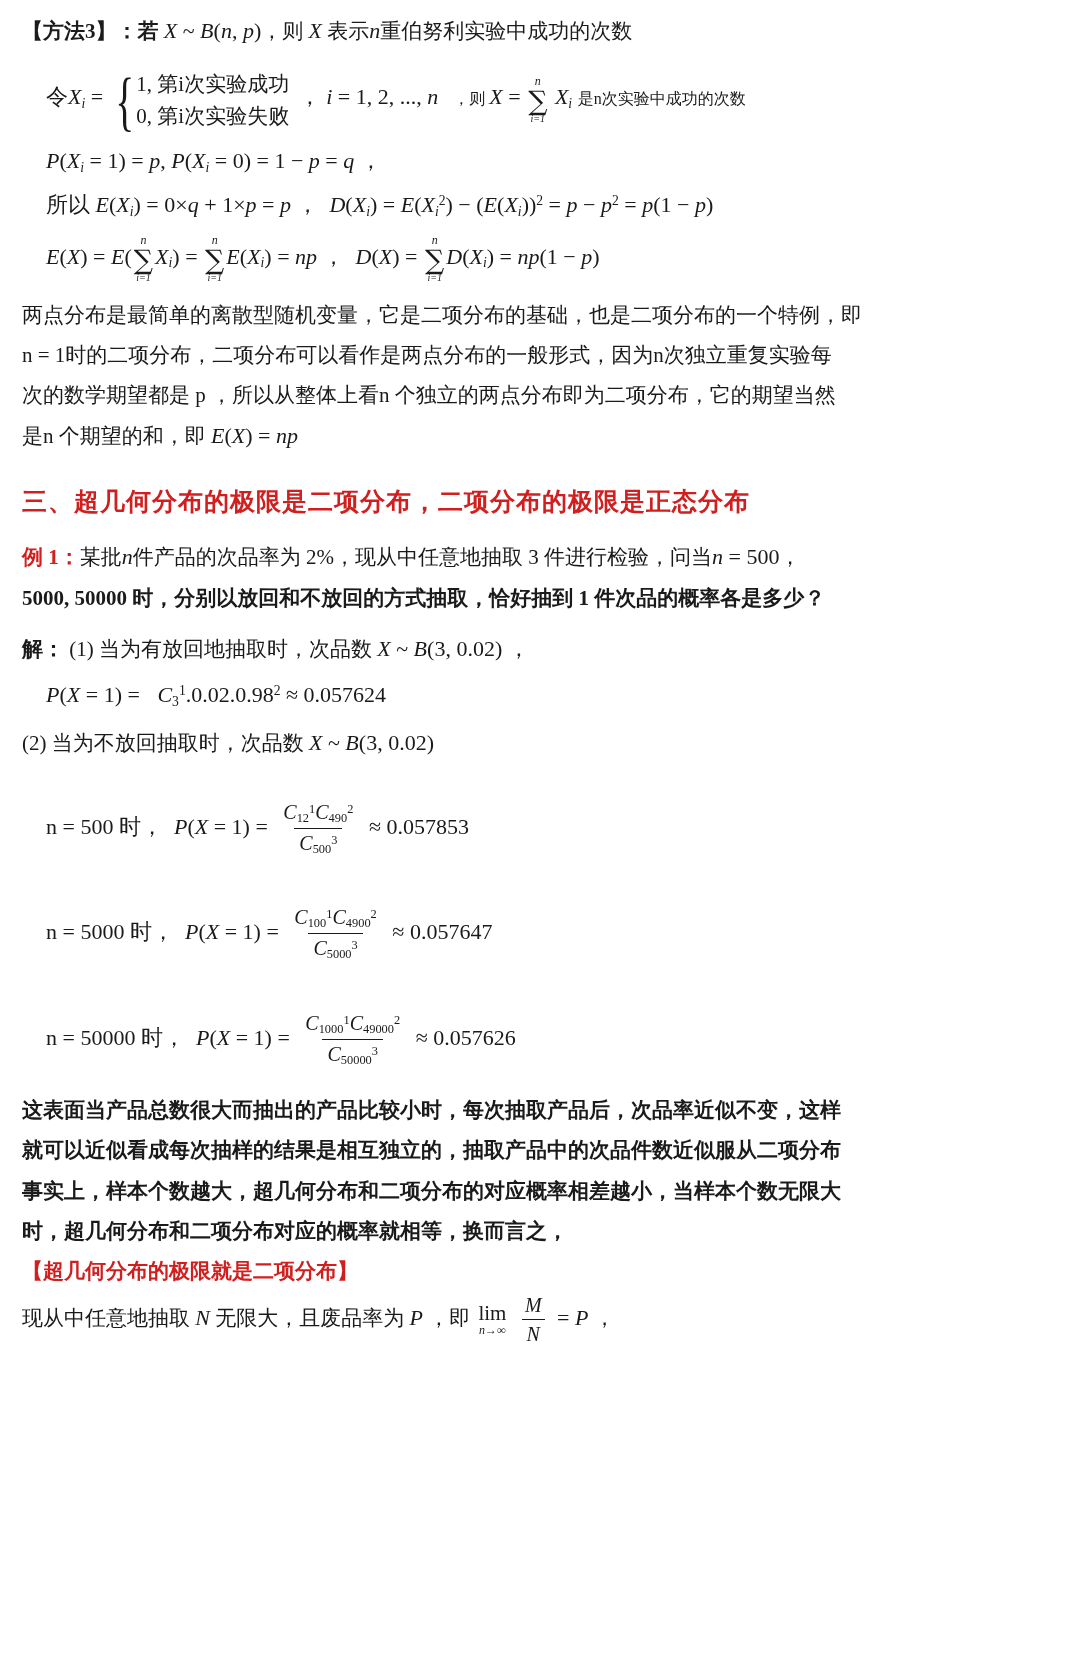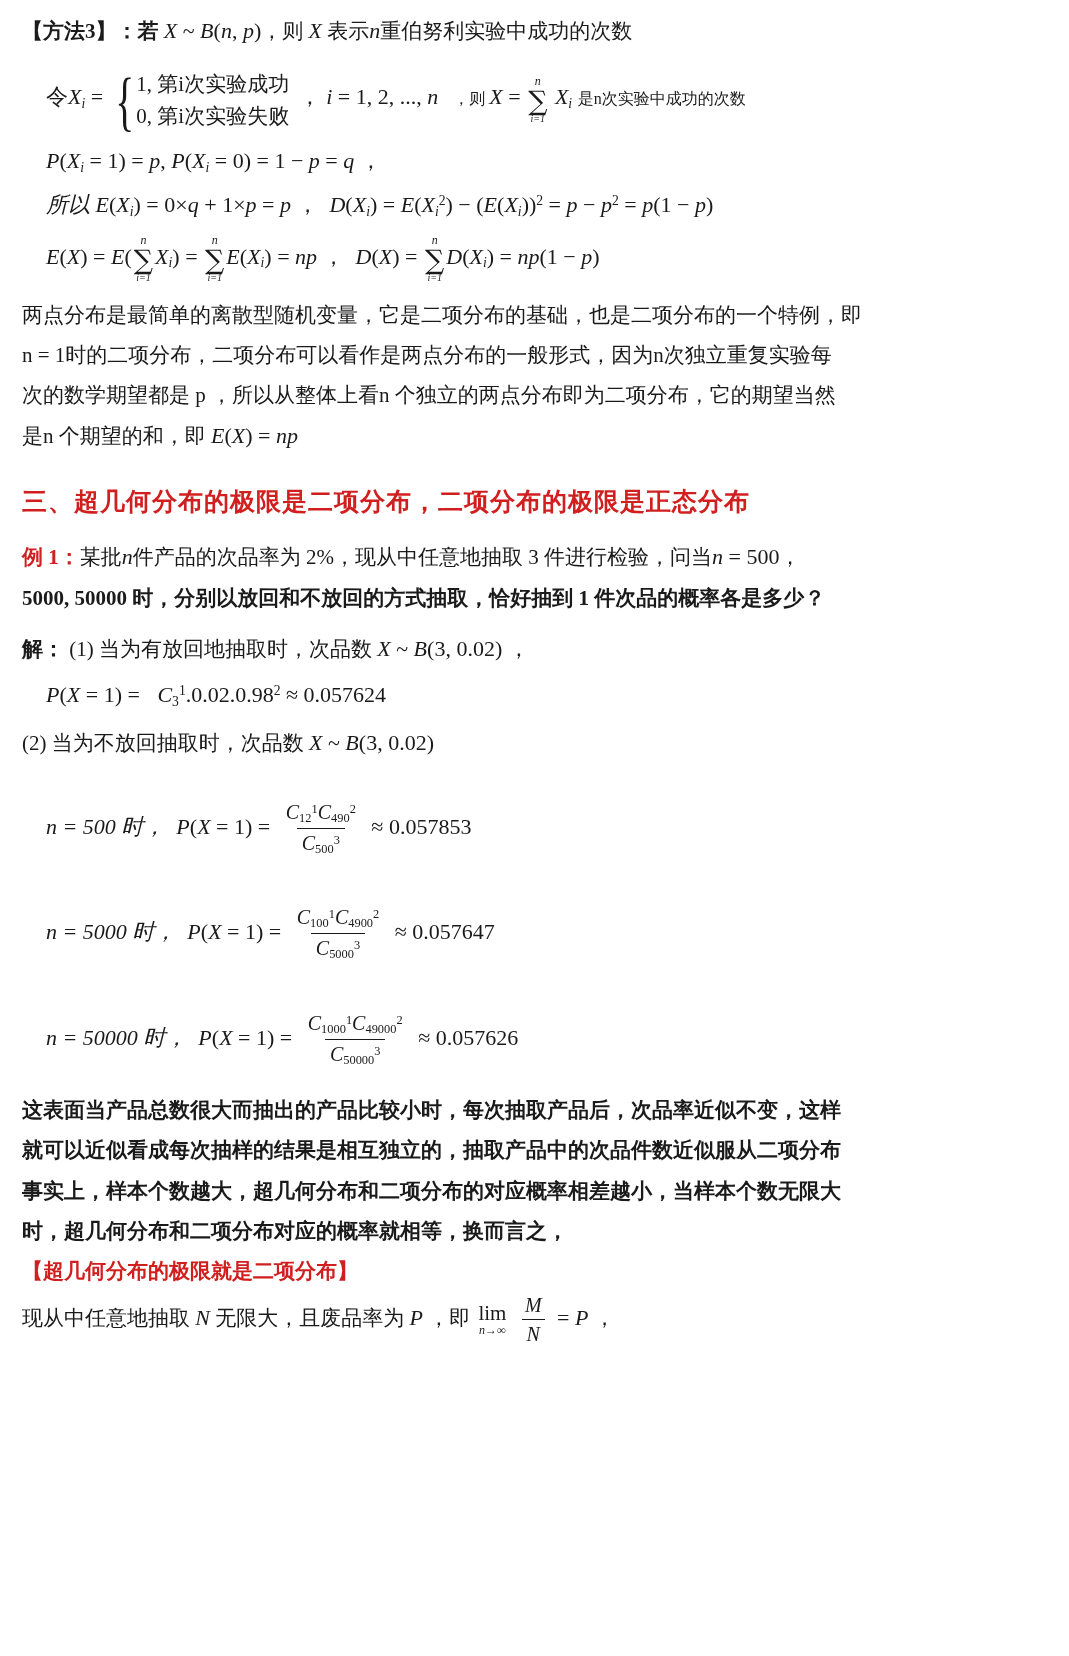--- a/index.html
+++ b/index.html
@@ -138,21 +138,21 @@
     font-size: 25px;
     letter-spacing: 1px;
     margin: 30px 0 20px 0;
   }
   .para {
     font-size: 21px;
     line-height: 1.72;
     margin: 0 0 4px 0;
     text-align: justify;
   }
-  .cn { font-family: "Liberation Serif", "DejaVu Serif", serif; font-style: italic; }
+  .cn { font-family: "Liberation Serif", "DejaVu Serif", serif; }
   .spacer-sm { height: 10px; }
   .spacer { height: 20px; }
   .nowrap { white-space: nowrap; margin-left: 12px; }
 </style>
 </head>
 <body>
 
 <div class="page">
 
   <div class="line">

